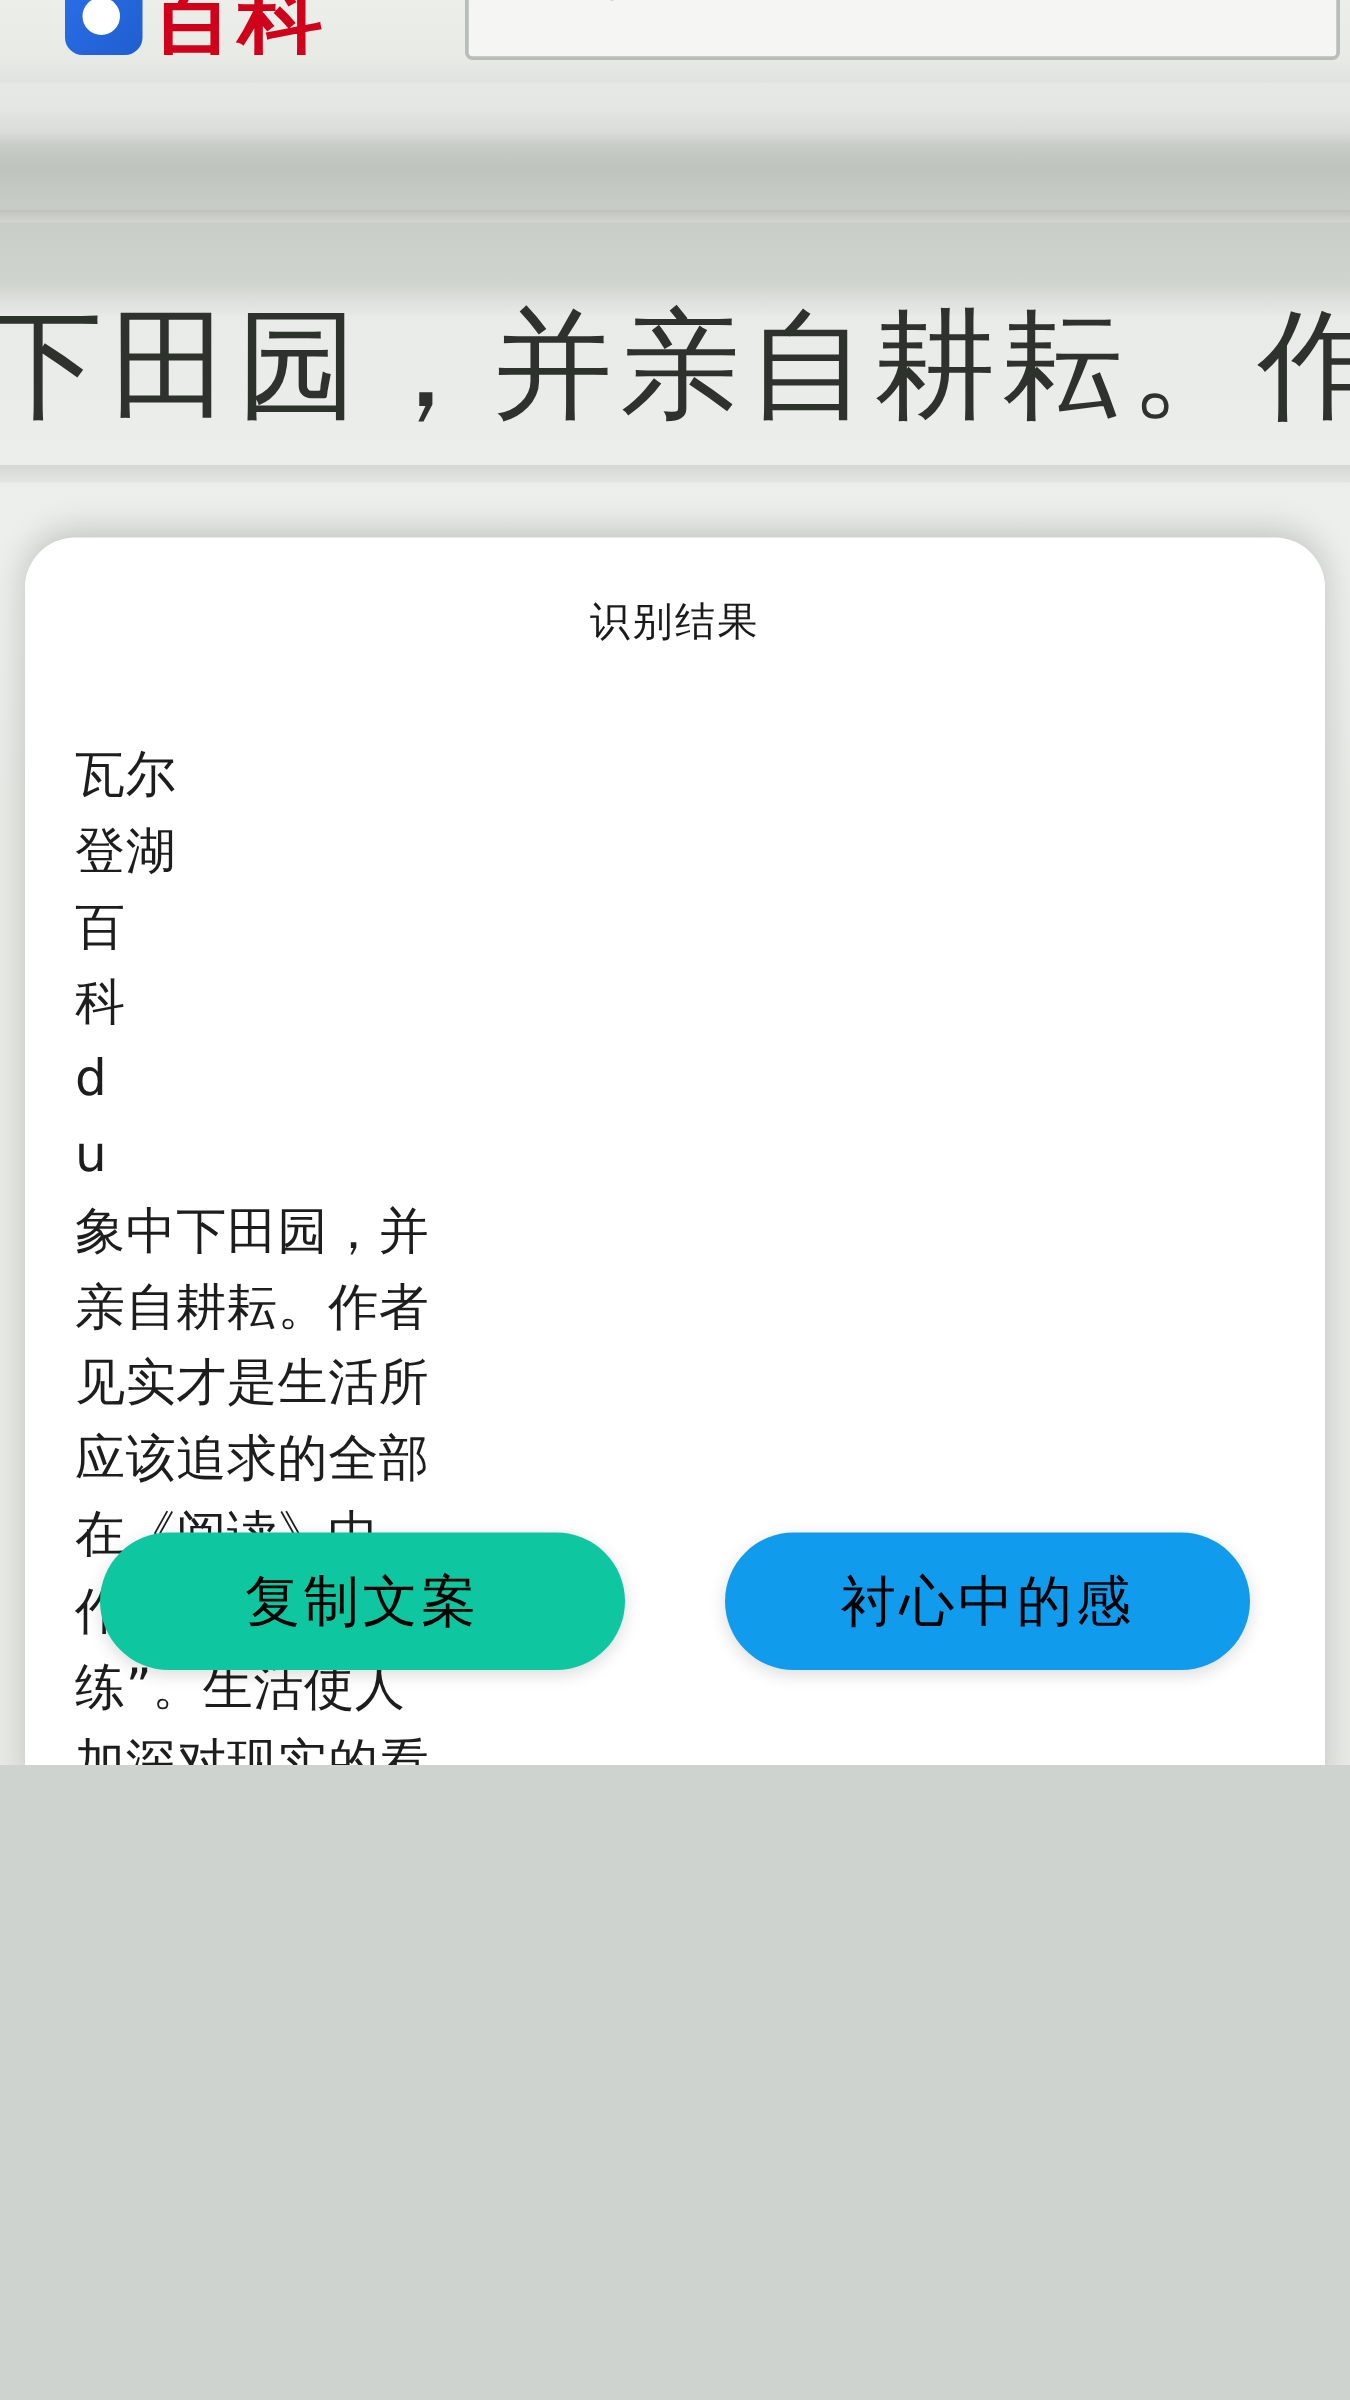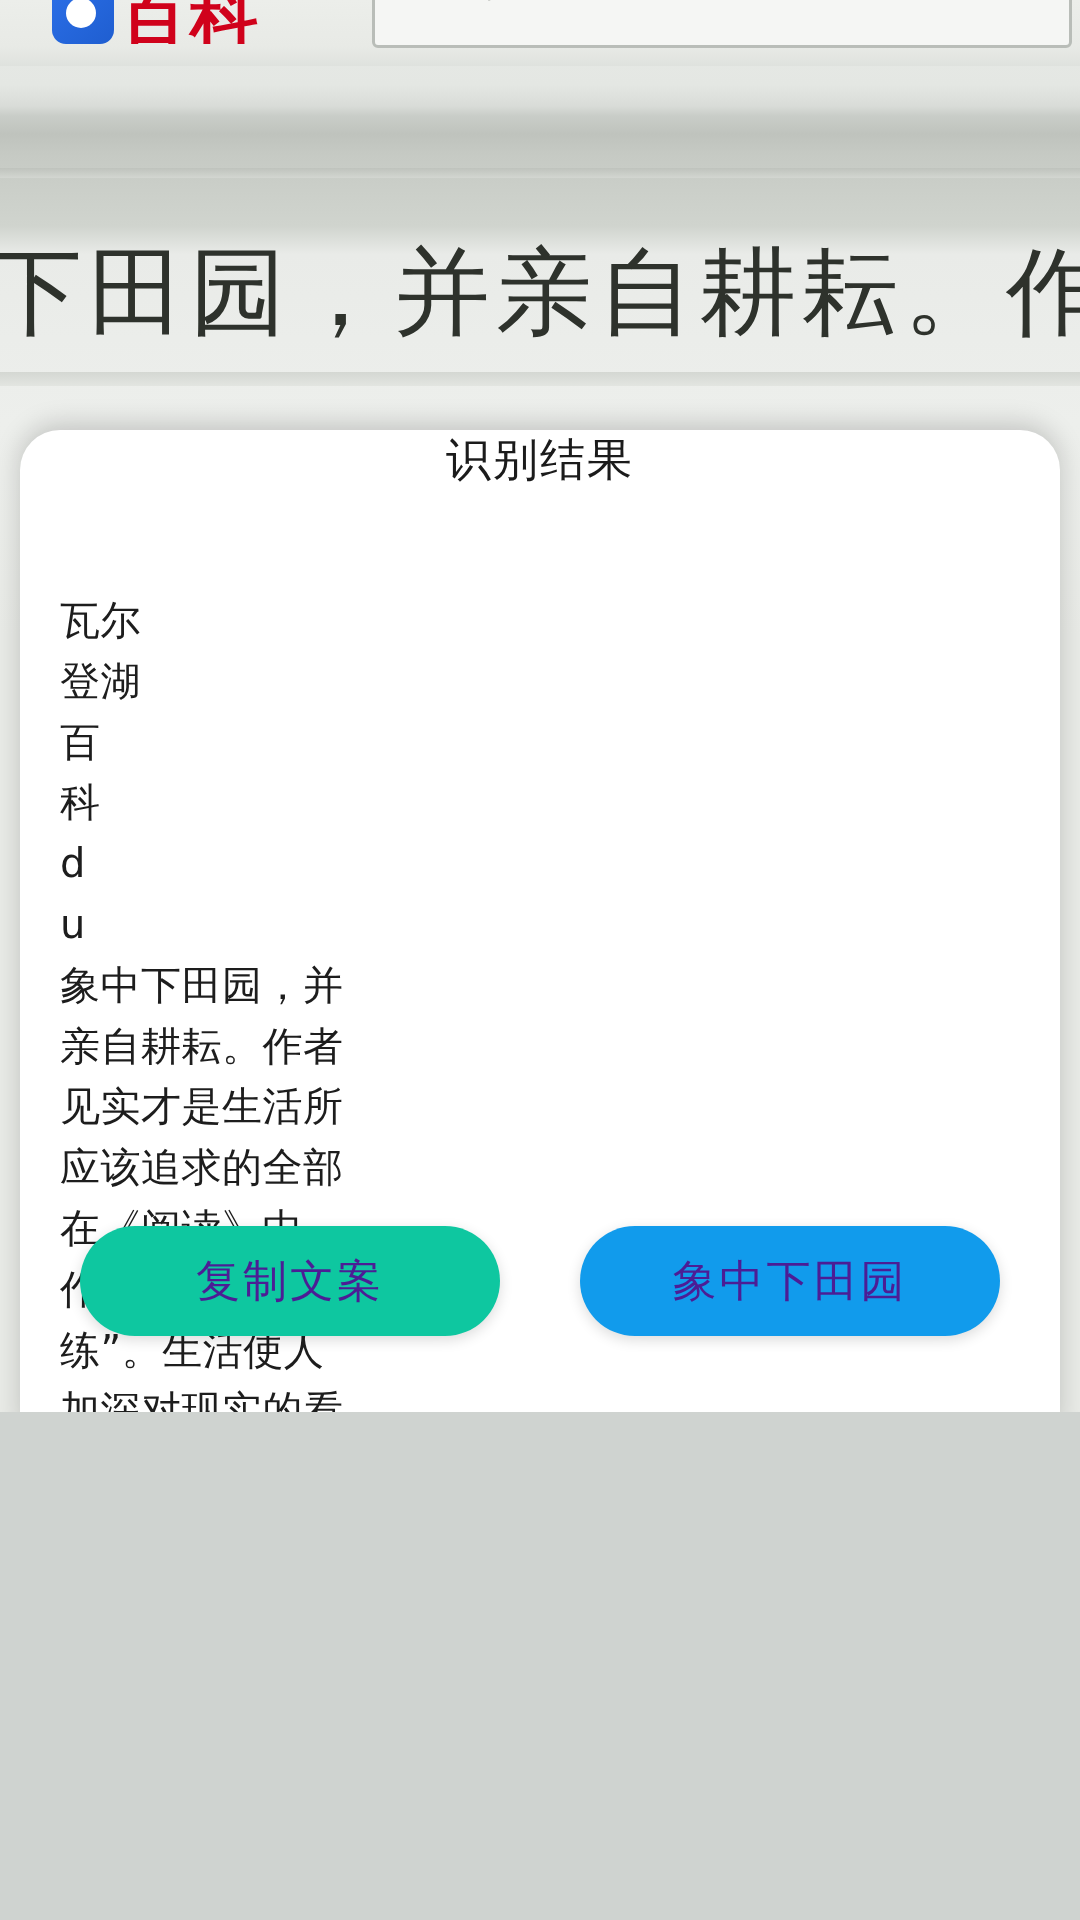--- a/index.html
+++ b/index.html
@@ -102,22 +102,23 @@
     position: absolute;
     left: 20px; right: 20px;
     top: 430px; bottom: -20px;
     background: #ffffff;
     border-radius: 40px 40px 0 0;
     box-shadow: 0 -6px 26px rgba(0,0,0,.18);
     overflow: hidden;
   }
   .sheet-title {
     text-align: center;
-    font-size: 45px;
+    font-size: 32px;
     color: #1b1b1b;
+    padding-top: 46px;
     letter-spacing: 2px;
   }
   .sheet-body {
     position: absolute;
     left: 0; right: 0;
     top: 120px; bottom: 0;
     padding: 40px 40px 0 40px;
     overflow: hidden;
   }
   .ocr-text {
@@ -139,21 +140,21 @@
     display: flex;
     justify-content: space-between;
     padding: 0 60px;
     pointer-events: none;
   }
   .btn {
     pointer-events: auto;
     width: 420px; height: 110px;
     border: none;
     border-radius: 56px;
-    color: #4c1d95;
+    color: #000000;
     font-size: 44px;
     letter-spacing: 3px;
     font-family: "Liberation Sans", sans-serif;
     cursor: pointer;
     box-shadow: 0 4px 14px rgba(0,0,0,.14);
   }
   .btn-copy { background: #0ec7a0; }
   .btn-export { background: #119bec; }
 </style>
 </head>
@@ -206,17 +207,17 @@
 而如镜的湖面一
 样
 是
 的
 可
 作者在这个时期</div>
     </div>
 
     <div class="actions">
       <button class="btn btn-copy">复制文案</button>
-      <button class="btn btn-export">象中下田园</button>
+      <button class="btn btn-export">衬心中的感</button>
     </div>
   </div>
 
 </div>
 
 </body></html>

